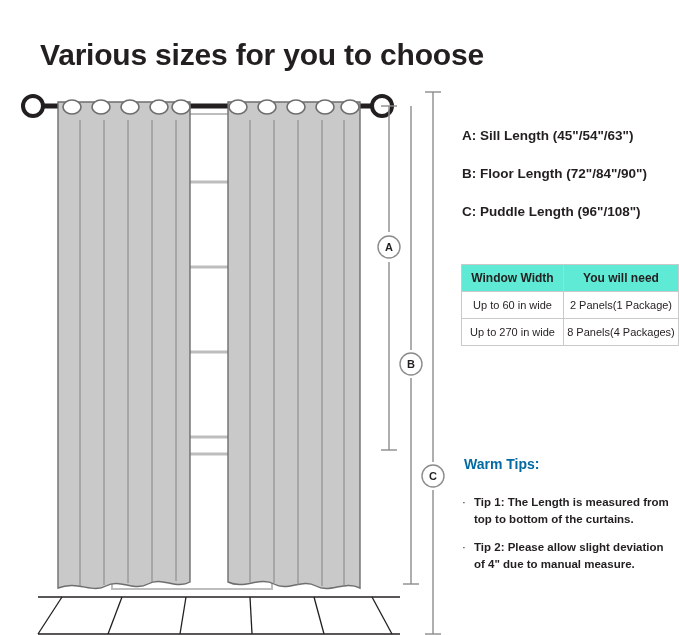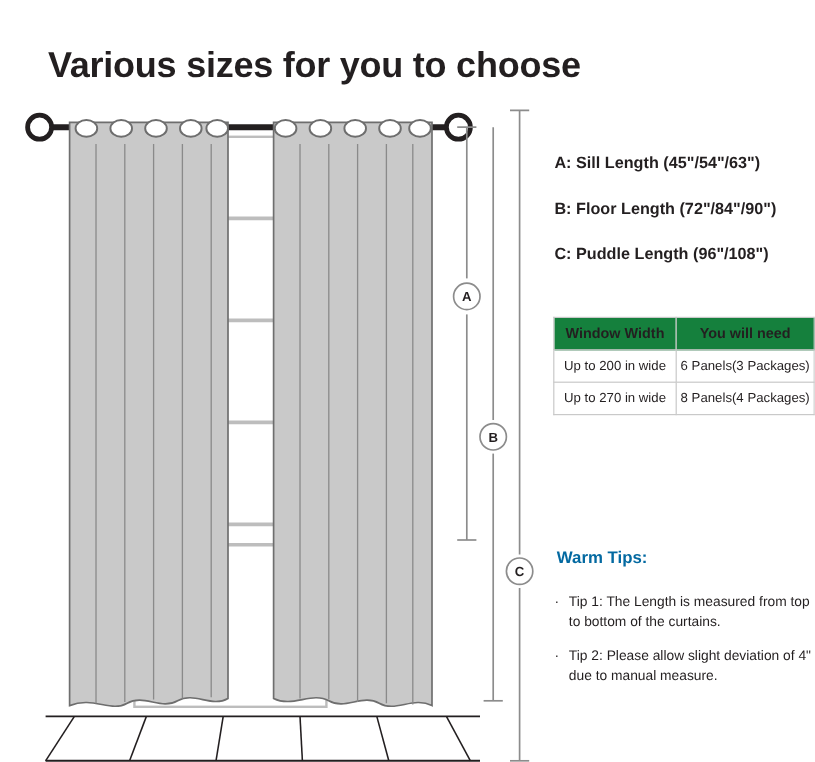--- a/index.html
+++ b/index.html
@@ -63,21 +63,21 @@
   #size-table th,
   #size-table td {
     border: 1px solid #c9c9c9;
     padding: 0;
     height: 26px;
     text-align: center;
     font-weight: normal;
     color: #231f20;
   }
   #size-table thead th {
-    background: #15803d;
+    background: #5eead4;
     font-weight: bold;
     font-size: 12px;
   }
   #size-table td:first-child { width: 47%; }
 
   
   #tips-title {
     position: absolute;
     left: 464px;
     top: 456px;
@@ -96,20 +96,21 @@
   #tip-1 { top: 494px; }
   #tip-2 { top: 539px; }
   .tip .bullet {
     position: absolute;
     left: -2px;
     top: 0;
   }
   .tip .tip-text {
     display: block;
     padding-left: 10px;
+    font-weight: bold;
   }
 
   
   .marker-label {
     font-size: 11px;
     font-weight: bold;
     fill: #231f20;
   }
 </style>
 </head>
@@ -221,22 +222,22 @@
 
 <table id="size-table">
   <thead>
     <tr>
       <th>Window Width</th>
       <th>You will need</th>
     </tr>
   </thead>
   <tbody>
     <tr>
-      <td>Up to 200 in wide</td>
-      <td>6 Panels(3 Packages)</td>
+      <td>Up to 60 in wide</td>
+      <td>2 Panels(1 Package)</td>
     </tr>
     <tr>
       <td>Up to 270 in wide</td>
       <td>8 Panels(4 Packages)</td>
     </tr>
   </tbody>
 </table>
 
 <div id="tips-title">Warm Tips:</div>
 

